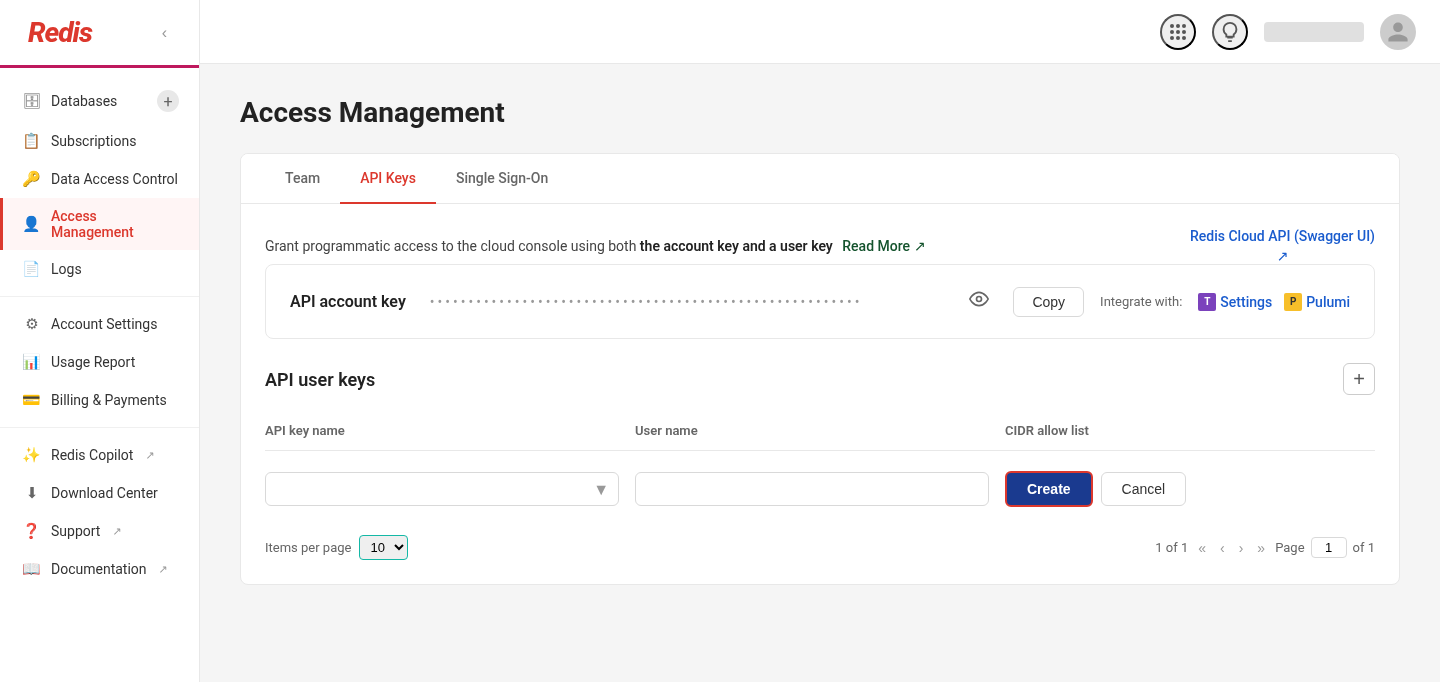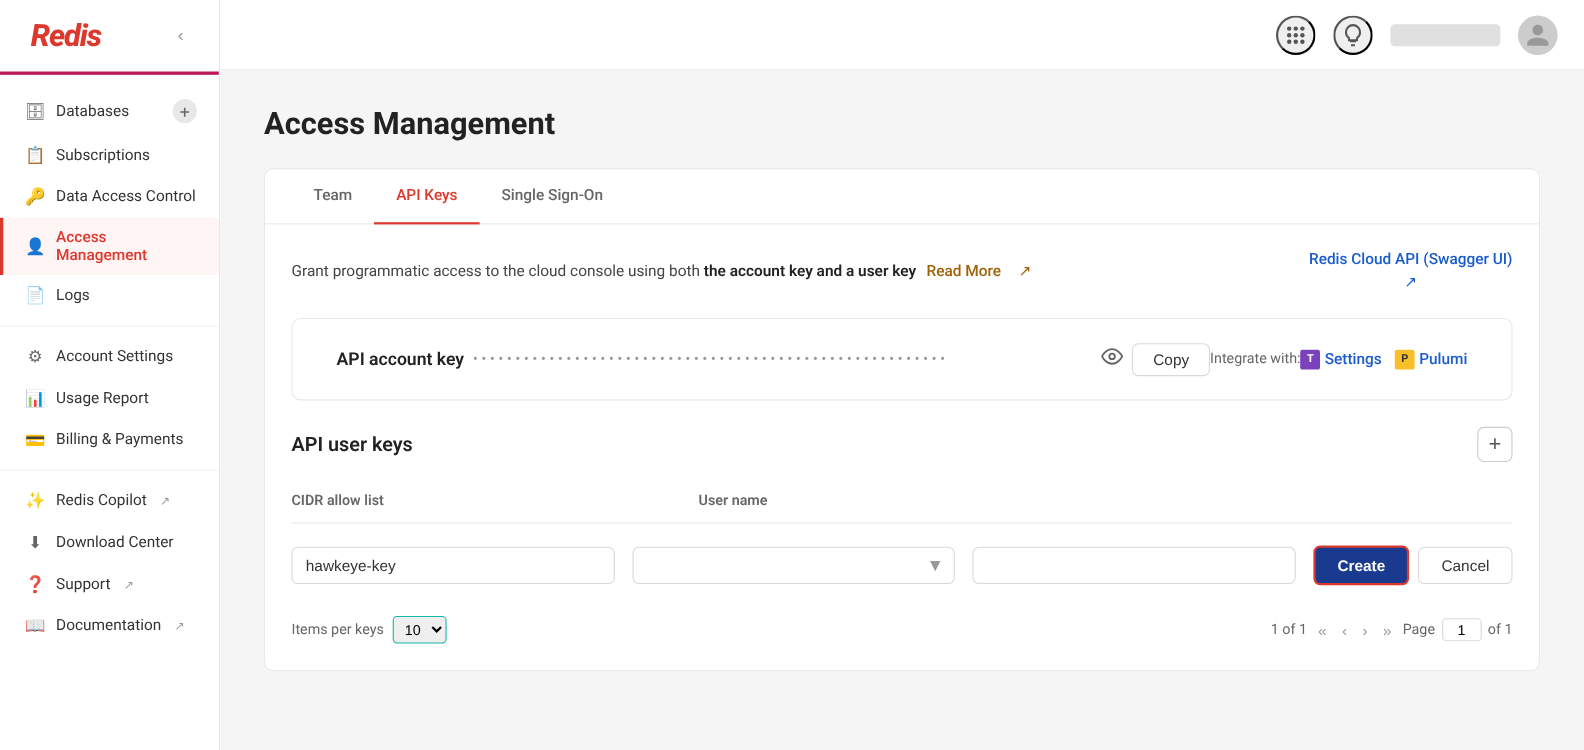--- a/index.html
+++ b/index.html
@@ -182,56 +182,55 @@
     }
 
     
     .card-body { padding: 24px; }
 
     
     .description-row {
       display: flex;
       align-items: center;
       justify-content: space-between;
-      margin-bottom: 24px;
       font-size: 14px;
       color: #444;
     }
     .description-text { flex: 1; }
     .description-text strong { font-weight: 600; color: #222; }
     .read-more-link {
-      color: #a16207;
+      color: #14532d;
       text-decoration: none;
       font-weight: 500;
       display: inline-flex;
       align-items: center;
-      gap: 16px;
+      gap: 4px;
       cursor: pointer;
       margin-left: 6px;
     }
     .swagger-link {
       color: #1a5cce;
       text-decoration: none;
       font-weight: 500;
       display: inline-flex;
       align-items: center;
       gap: 4px;
       cursor: pointer;
       white-space: nowrap;
       flex-direction: column;
     }
 
     
     .api-key-section {
       border: 1px solid #e8e8e8;
       border-radius: 8px;
-      padding: 20px 40px;
-      display: flex;
-      align-items: center;
-      gap: 0;
+      padding: 20px 24px;
+      display: flex;
+      align-items: center;
+      gap: 16px;
       margin-bottom: 24px;
       background: #fff;
     }
     .api-key-label {
       font-size: 16px;
       font-weight: 600;
       color: #222;
       white-space: nowrap;
       margin-right: 8px;
     }
@@ -607,43 +606,43 @@
           </div>
         </div>
 
         <div>
           <div class="section-header">
             <h2 class="section-title">API user keys</h2>
             <button class="add-key-btn">+</button>
           </div>
 
           <div class="table-header">
+            <span class="table-col-label">API key name</span>
+            <span class="table-col-label">User name</span>
             <span class="table-col-label">CIDR allow list</span>
-            <span class="table-col-label">User name</span>
             <span class="table-col-label"></span>
           </div>
 
           <div class="form-row">
-            <input class="form-input" type="text" value="hawkeye-key" style="">
             <div class="form-select-wrapper">
               <select class="form-select">
                 <option value=""></option>
               </select>
               <span class="select-arrow">▼</span>
             </div>
             <input class="form-input" type="text" placeholder="" style="">
             <div class="form-actions">
               <button class="create-btn">Create</button>
               <button class="cancel-btn">Cancel</button>
             </div>
           </div>
 
           <div class="pagination-row">
             <div class="items-per-page">
-              <span>Items per keys</span>
+              <span>Items per page</span>
               <select class="items-select">
                 <option>10</option>
                 <option>25</option>
                 <option>50</option>
               </select>
             </div>
             <div class="page-nav">
               <span>1 of 1</span>
               <button class="page-nav-btn">«</button>
               <button class="page-nav-btn">‹</button>

